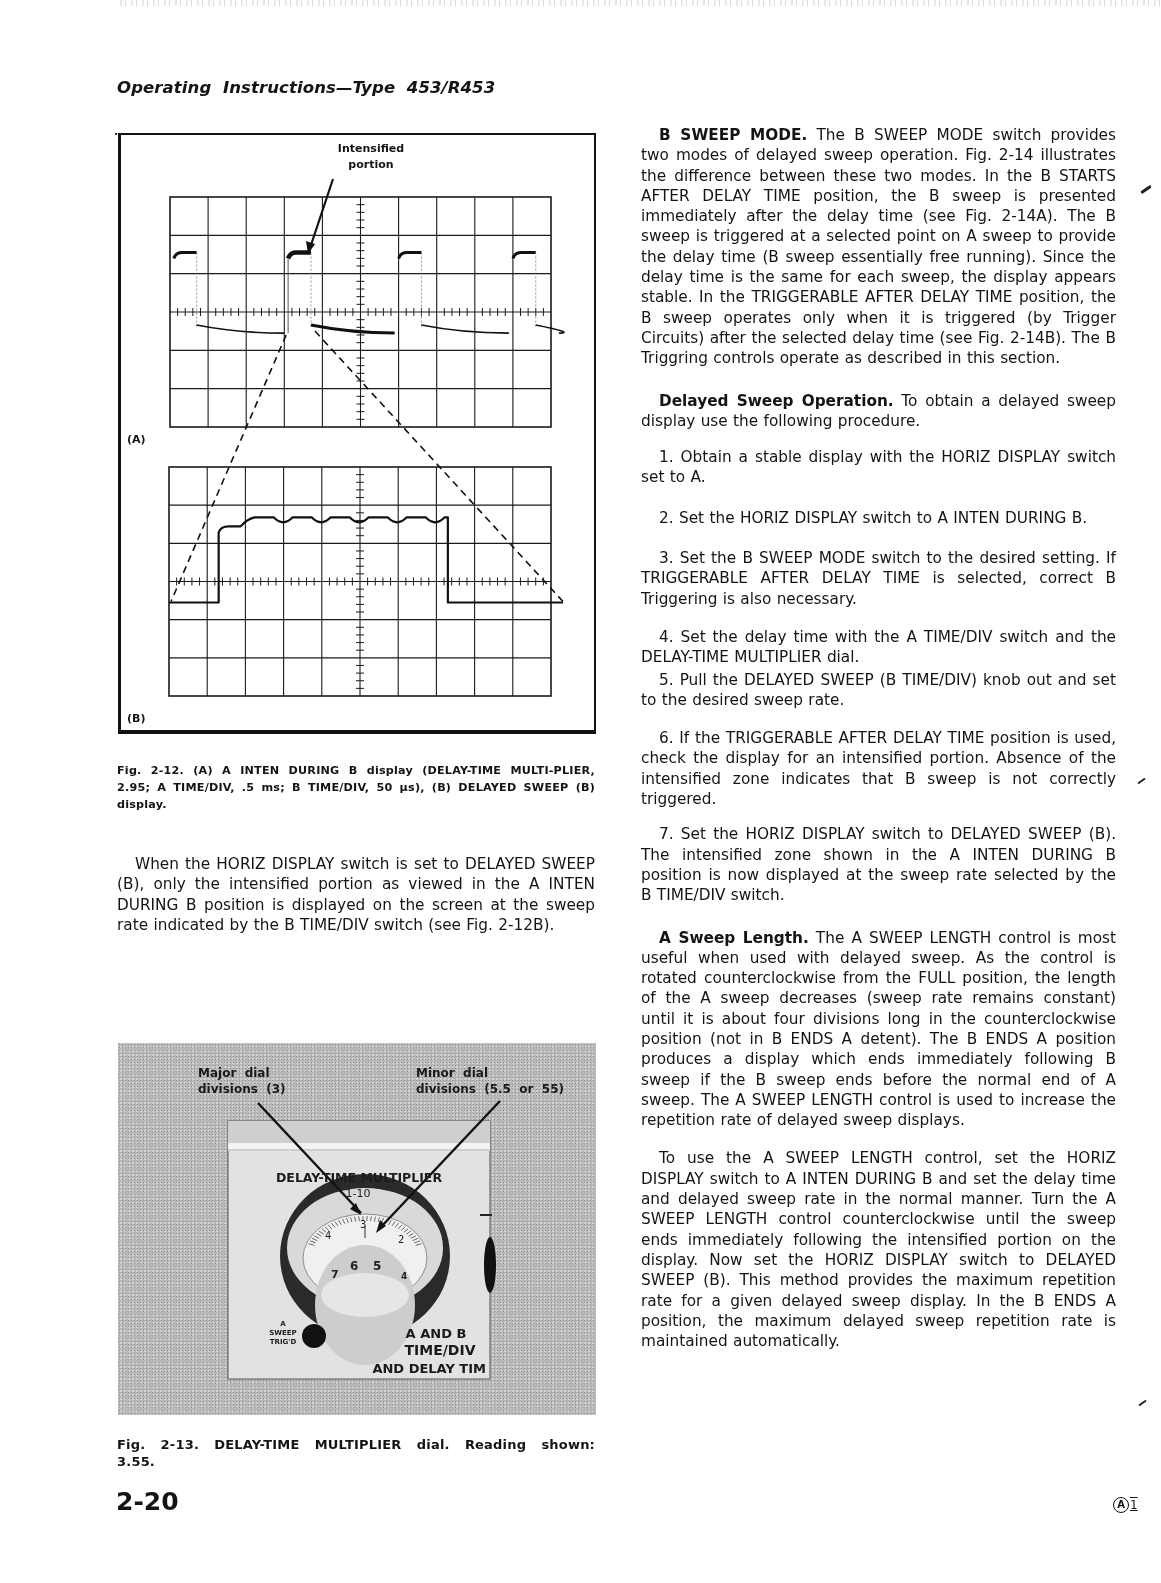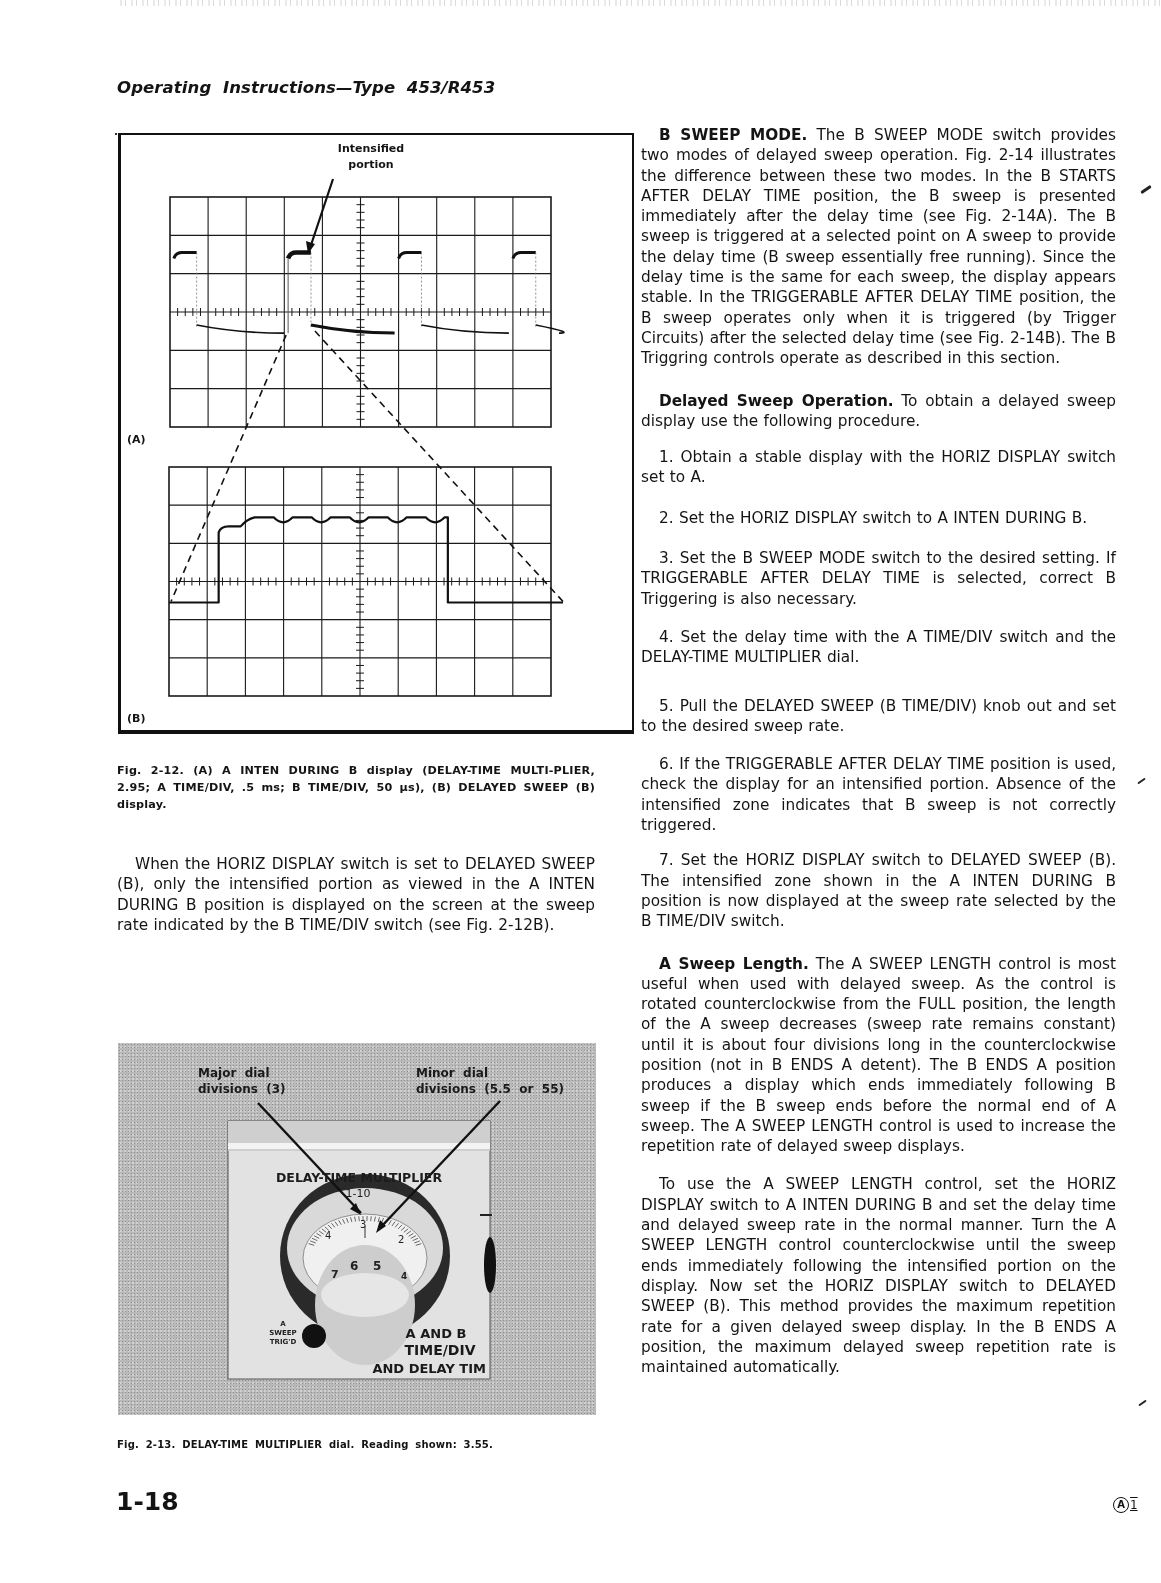--- a/index.html
+++ b/index.html
@@ -14,21 +14,21 @@
   }
   .running-head {
     position: absolute; left: 117px; top: 78px;
     font-family: "DejaVu Sans", sans-serif; font-weight: bold; font-size: 16.5px;
     letter-spacing: 0.1px; white-space: pre; font-style: italic;
   }
   .stray-mark { position: absolute; width: 2px; height: 2px; background:#333; }
 
   
   .fig12 {
-    position: absolute; left: 118px; top: 133px; width: 516px; height: 601px;
+    position: absolute; left: 118px; top: 133px; width: 478px; height: 601px;
     border: 2px solid #111; border-left-width: 3px; border-bottom-width: 4px;
     box-sizing: border-box;
   }
   .fig12 svg { position: absolute; left: -3px; top: -2px; }
   .panel-label {
     position: absolute; font-weight: bold; font-size: 11px; left: 6px;
   }
   .annot-label {
     position: absolute; left: 170px; top: 6px; width: 160px; text-align: center;
     font-weight: bold; font-size: 11px; line-height: 16px;
@@ -358,37 +358,37 @@
     <text x="318" y="295" text-anchor="middle" font-family="DejaVu Sans, sans-serif" font-size="13" font-weight="bold" fill="#1a1a1a">A AND B</text>
     <text x="322" y="312" text-anchor="middle" font-family="DejaVu Sans, sans-serif" font-size="14" font-weight="bold" fill="#1a1a1a">TIME/DIV</text>
     <text x="368" y="330" text-anchor="end" font-family="DejaVu Sans, sans-serif" font-size="13" font-weight="bold" fill="#1a1a1a">AND DELAY TIM</text>
   </svg>
   <div class="photo-callout" style="left:80px;top:22px">Major  dial
 divisions  (3)</div>
   <div class="photo-callout" style="left:298px;top:22px">Minor  dial
 divisions  (5.5  or  55)</div>
 </div>
 
-<div class="caption" style="top:1436px;font-size:10px">Fig. 2-13. DELAY-TIME  MULTIPLIER  dial.  Reading  shown:  3.55.</div>
-
-<div class="folio">1-18</div>
+<div class="caption" style="top:1436px;font-size:13px">Fig. 2-13. DELAY-TIME  MULTIPLIER  dial.  Reading  shown:  3.55.</div>
+
+<div class="folio">2-20</div>
 
 <div class="rev-mark">
   <span class="circle">A</span>
   <span class="num">1</span>
 </div>
 
 <div class="body-text" id="rightcol" style="left:641px;top:125px;width:475px">
     <p style="margin-top: 0px;"><span class="run-in">B SWEEP MODE.</span><span> The B SWEEP MODE switch provides two modes of delayed sweep operation. Fig. 2-14 illustrates the difference between these two modes. In the B STARTS AFTER DELAY TIME position, the B sweep is presented immediately after the delay time (see Fig. 2-14A). The B sweep is triggered at a selected point on A sweep to provide the delay time (B sweep essentially free running). Since the delay time is the same for each sweep, the display appears stable. In the TRIGGERABLE AFTER DELAY TIME position, the B sweep operates only when it is triggered (by Trigger Circuits) after the selected delay time (see Fig. 2-14B). The B Triggring controls operate as described in this section.</span></p>
     <p style="margin-top: 22px;"><span class="run-in">Delayed Sweep Operation.</span><span> To obtain a delayed sweep display use the following procedure.</span></p>
     <p style="margin-top: 16px;"><span>1. Obtain a stable display with the HORIZ DISPLAY switch set to A.</span></p>
     <p style="margin-top: 20px;"><span>2. Set the HORIZ DISPLAY switch to A INTEN DURING B.</span></p>
     <p style="margin-top: 20px;"><span>3. Set the B SWEEP MODE switch to the desired setting. If TRIGGERABLE AFTER DELAY TIME is selected, correct B Triggering is also necessary.</span></p>
     <p style="margin-top: 18px;"><span>4. Set the delay time with the A TIME/DIV switch and the DELAY-TIME MULTIPLIER dial.</span></p>
-    <p style="margin-top: 28px;"><span>5. Pull the DELAYED SWEEP (B TIME/DIV) knob out and set to the desired sweep rate.</span></p>
+    <p style="margin-top: 2px;"><span>5. Pull the DELAYED SWEEP (B TIME/DIV) knob out and set to the desired sweep rate.</span></p>
     <p style="margin-top: 18px;"><span>6. If the TRIGGERABLE AFTER DELAY TIME position is used, check the display for an intensified portion. Absence of the intensified zone indicates that B sweep is not correctly triggered.</span></p>
     <p style="margin-top: 15px;"><span>7. Set the HORIZ DISPLAY switch to DELAYED SWEEP (B). The intensified zone shown in the A INTEN DURING B position is now displayed at the sweep rate selected by the B TIME/DIV switch.</span></p>
     <p style="margin-top: 22px;"><span class="run-in">A Sweep Length.</span><span> The A SWEEP LENGTH control is most useful when used with delayed sweep. As the control is rotated counterclockwise from the FULL position, the length of the A sweep decreases (sweep rate remains constant) until it is about four divisions long in the counterclockwise position (not in B ENDS A detent). The B ENDS A position produces a display which ends immediately following B sweep if the B sweep ends before the normal end of A sweep. The A SWEEP LENGTH control is used to increase the repetition rate of delayed sweep displays.</span></p>
     <p style="margin-top: 18px;"><span>To use the A SWEEP LENGTH control, set the HORIZ DISPLAY switch to A INTEN DURING B and set the delay time and delayed sweep rate in the normal manner. Turn the A SWEEP LENGTH control counterclockwise until the sweep ends immediately following the intensified portion on the display. Now set the HORIZ DISPLAY switch to DELAYED SWEEP (B). This method provides the maximum repetition rate for a given delayed sweep display. In the B ENDS A position, the maximum delayed sweep repetition rate is maintained automatically.</span></p>
   </div>
 
 <div class="margin-tick" style="left:1140px;top:188px"></div>
 <div class="margin-tick" style="left:1137px;top:780px;width:9px;height:2px"></div>
 <div class="margin-tick" style="left:1138px;top:1402px;width:9px;height:2px"></div>
 

